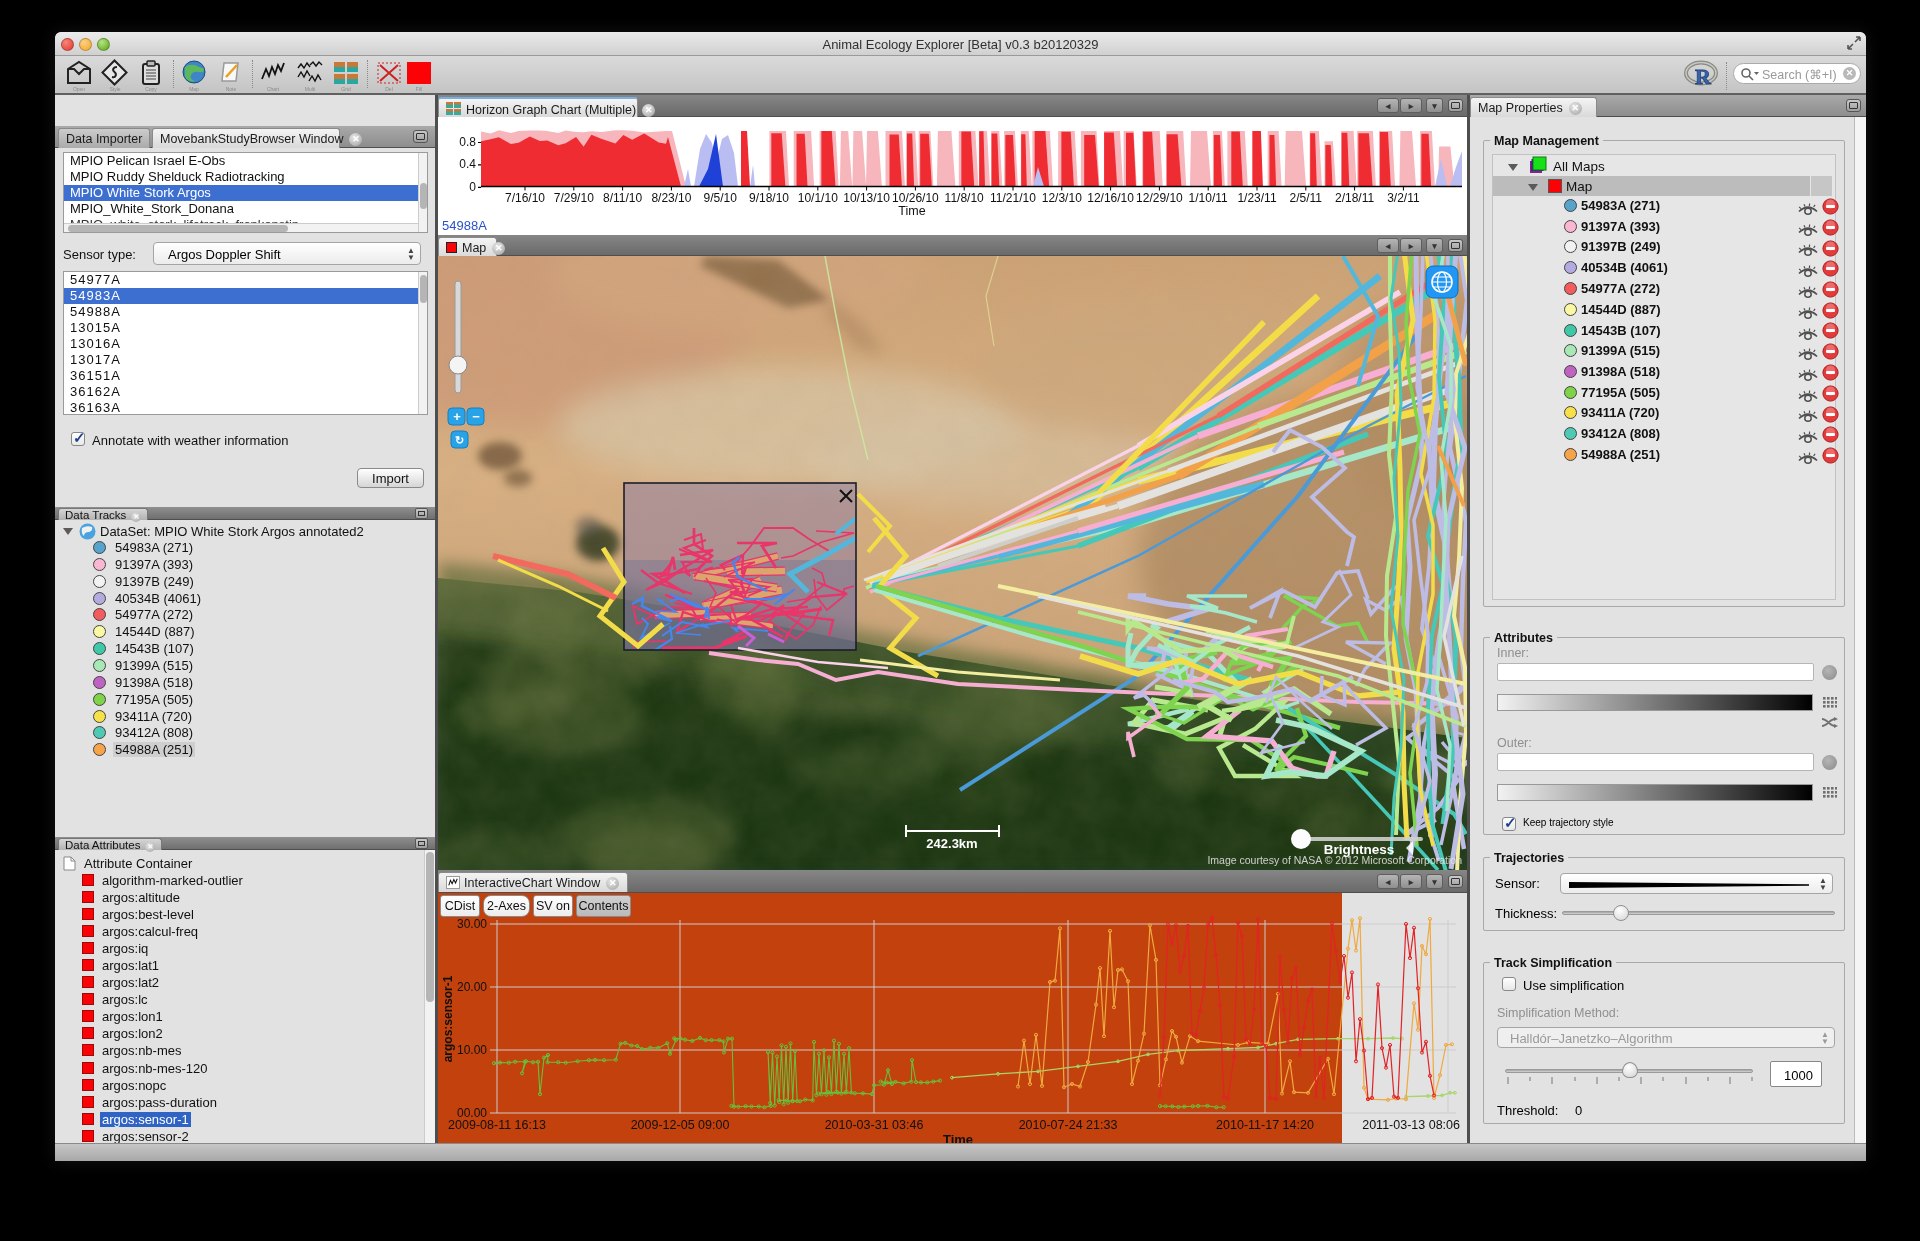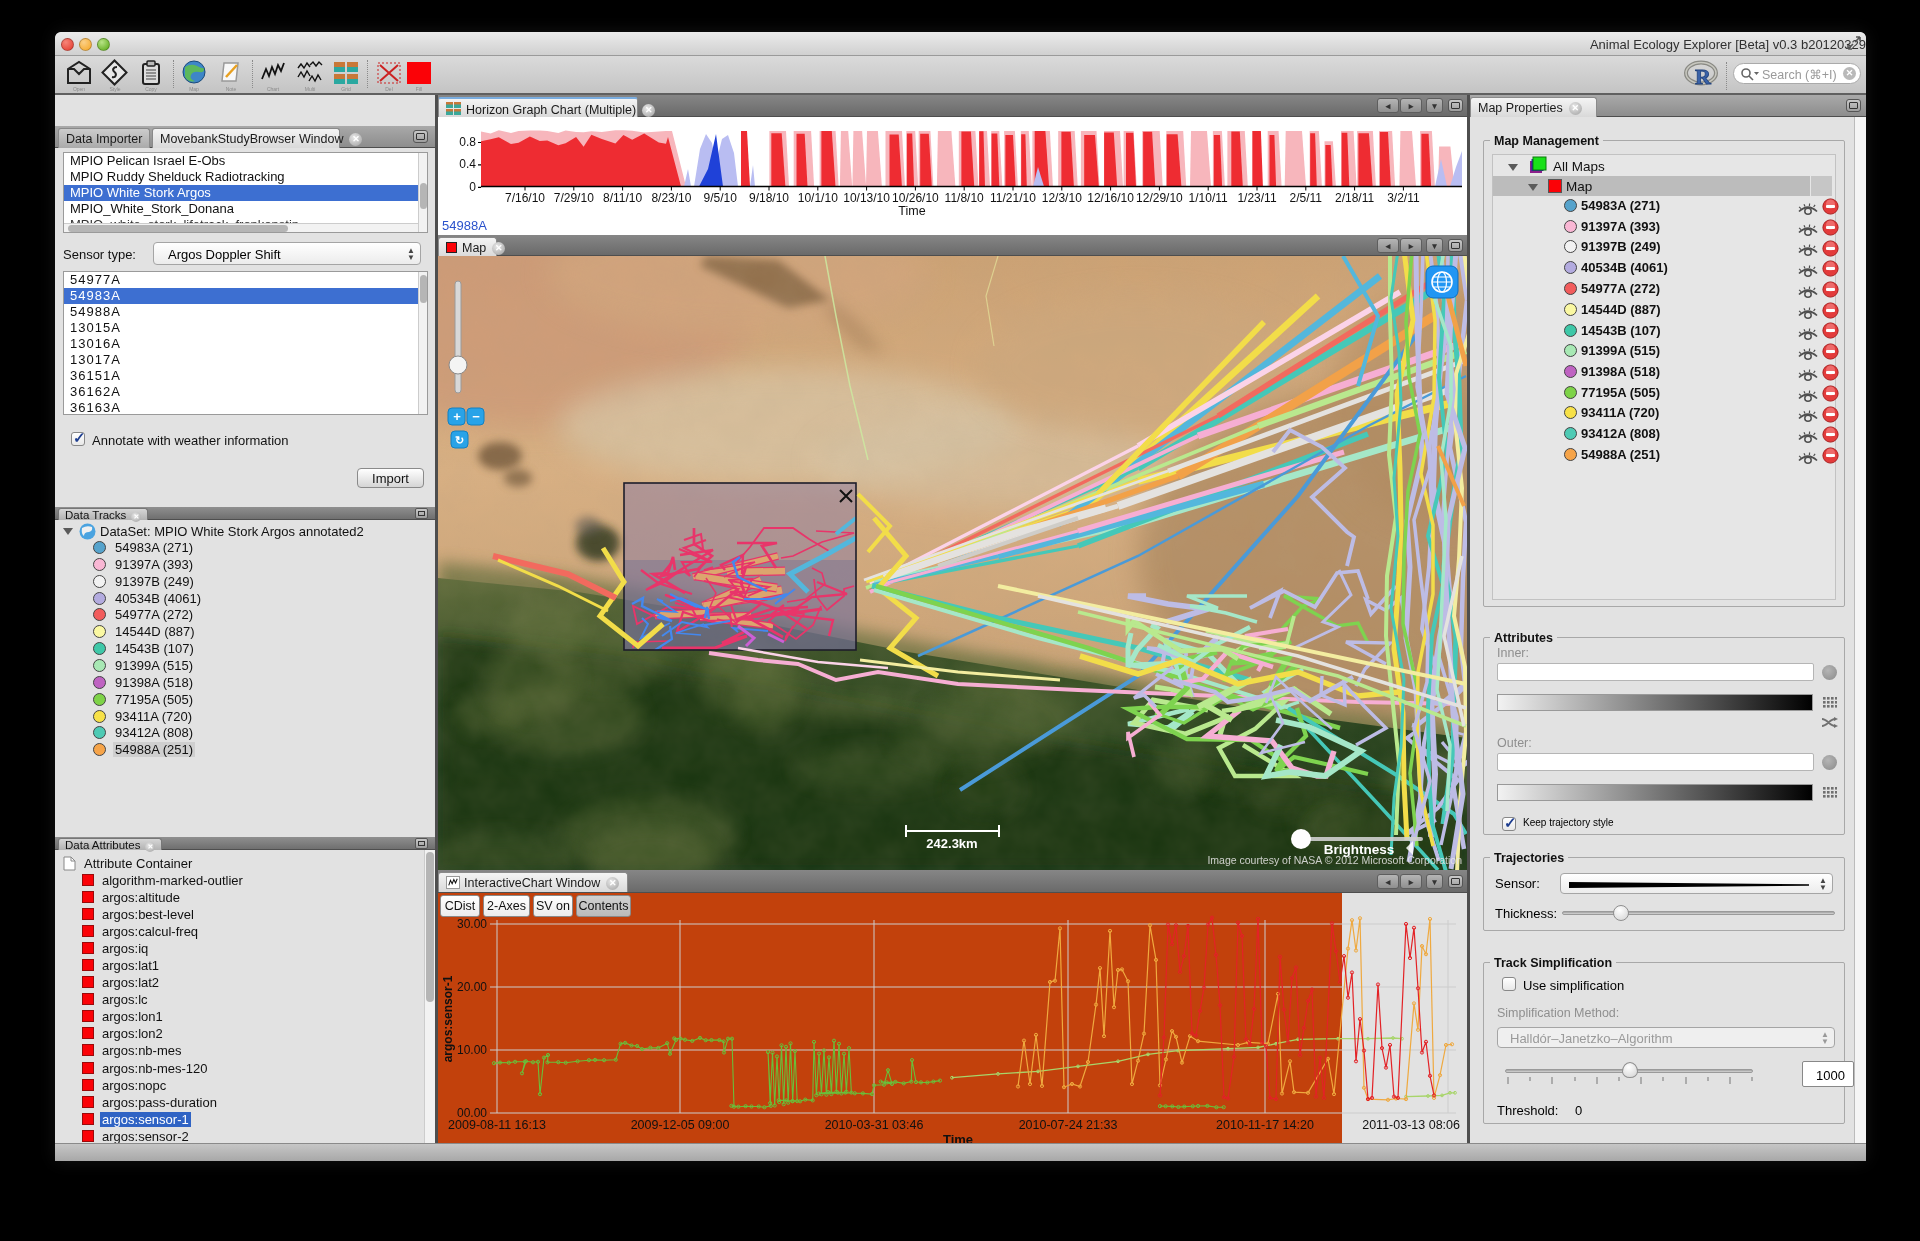--- a/index.html
+++ b/index.html
@@ -1,19 +1,19 @@
 <!DOCTYPE html>
 <html><head><meta charset="utf-8"><style>
 * { margin:0; padding:0; box-sizing:border-box; }
 html,body { width:1920px; height:1241px; background:#000; font-family:"Liberation Sans",sans-serif; position:relative; overflow:hidden; }
 .abs { position:absolute; }
 #win { position:absolute; left:55px; top:32px; width:1811px; height:1129px; background:#e2e2e2; border-radius:6px 6px 0 0; overflow:hidden; box-shadow:0 0 18px rgba(255,255,255,0.08); }
 
 #titlebar { position:absolute; left:0; top:0; width:100%; height:24px; background:linear-gradient(#ebebeb,#d0d0d0); border-bottom:1px solid #9a9a9a; border-radius:6px 6px 0 0; }
-#titlebar .title { position:absolute; width:100%; text-align:right; top:5px; font-size:13px; color:#303030; }
+#titlebar .title { position:absolute; width:100%; text-align:center; top:5px; font-size:13px; color:#303030; }
 .tl { position:absolute; top:6px; width:13px; height:13px; border-radius:50%; }
 
 #toolbar { position:absolute; left:0; top:24px; width:100%; height:39px; background:linear-gradient(#dadada,#c4c4c4); border-bottom:2px solid #606060; }
 .tbicon { position:absolute; top:3px; width:30px; height:28px; }
 .tbsep { position:absolute; top:4px; width:1px; height:28px; border-left:1px dotted #8a8a8a; }
 .tblab { position:absolute; top:30px; font-size:5px; color:#8a8a8a; text-align:center; width:30px; }
 
 .phead { position:absolute; background:linear-gradient(#868686,#6a6a6a); border-bottom:1px solid #4e4e4e; }
 .ptab { position:absolute; top:2px; height:20px; background:linear-gradient(#f4f4f4,#d9d9d9); border:1px solid #8a8a8a; border-bottom:none; border-radius:3px 3px 0 0; font-size:12.5px; font-weight:normal; color:#1a1a1a; padding:3px 7px 0 7px; white-space:nowrap; }
 .ptab.gray { background:linear-gradient(#cccccc,#aaaaaa); }
@@ -676,21 +676,21 @@
     <div class="abs" style="left:383px;top:838px;width:904px;height:273px;background:#c2410c">
       <div class="phead" style="left:0;top:0;width:1029px;height:23px"></div>
       <div class="ptab" style="left:0;width:190px"><svg width="14" height="13" viewBox="0 0 14 13" style="vertical-align:-2px;margin-right:4px;background:#fff;border:1px solid #999">
           <path d="M2,10 L4,4 L6,8 L8,3 L10,7 L12,2" fill="none" stroke="#111" stroke-width="1.2"></path>
         </svg>InteractiveChart Window<span class="closex">✕</span></div>
       <div class="navbtn" style="left:939px;top:4px;width:22px">◂</div>
       <div class="navbtn" style="left:962px;top:4px;width:22px">▸</div>
       <div class="navbtn" style="left:988px;top:4px;width:17px">▾</div>
       <div class="winbtn" style="left:1010px;top:5px"></div>
       <div class="btn" style="left:2px;top:25px;width:40px;height:22px;line-height:21px;background:linear-gradient(#ffffff,#ececec);border-radius:3px;font-size:12.5px">CDist</div>
-      <div class="btn" style="left:45px;top:25px;width:47px;height:22px;line-height:21px;background:linear-gradient(#ffffff,#ececec);border-radius:3px;font-size:12.5px">2-Axes</div>
+      <div class="btn" style="left:45px;top:25px;width:47px;height:22px;line-height:21px;background:linear-gradient(#ffffff,#ececec);border-radius:8px;font-size:12.5px">2-Axes</div>
       <div class="btn" style="left:95px;top:25px;width:40px;height:22px;line-height:21px;background:linear-gradient(#ffffff,#ececec);border-radius:3px;font-size:12.5px">SV on</div>
       <div class="btn" style="left:138px;top:25px;width:55px;height:22px;line-height:21px;background:linear-gradient(#d0d0d0,#bababa);border-radius:3px;font-size:12.5px">Contents</div>
       <div class="abs" style="left:0;top:23px;width:1029px;height:250px">
         <svg width="1029" height="255" viewBox="0 0 1029 255" xmlns="http://www.w3.org/2000/svg" style="position:absolute;left:0;top:0">
           <line x1="59" y1="27" x2="59" y2="220" stroke="#ccc" stroke-width="1"></line>
           <line x1="242" y1="27" x2="242" y2="220" stroke="#ccc" stroke-width="1"></line>
           <line x1="436" y1="27" x2="436" y2="220" stroke="#ccc" stroke-width="1"></line>
           <line x1="630" y1="27" x2="630" y2="220" stroke="#ccc" stroke-width="1"></line>
           <line x1="827" y1="27" x2="827" y2="220" stroke="#ccc" stroke-width="1"></line>
           <line x1="1010" y1="27" x2="1010" y2="220" stroke="#ccc" stroke-width="1"></line>
@@ -1220,19 +1220,19 @@
         <line x1="92" y1="0" x2="92" y2="7" stroke="#777" stroke-width="1"></line>
         <line x1="114" y1="0" x2="114" y2="4" stroke="#777" stroke-width="1"></line>
         <line x1="136" y1="0" x2="136" y2="7" stroke="#777" stroke-width="1"></line>
         <line x1="158" y1="0" x2="158" y2="4" stroke="#777" stroke-width="1"></line>
         <line x1="181" y1="0" x2="181" y2="7" stroke="#777" stroke-width="1"></line>
         <line x1="203" y1="0" x2="203" y2="4" stroke="#777" stroke-width="1"></line>
         <line x1="225" y1="0" x2="225" y2="7" stroke="#777" stroke-width="1"></line>
         <line x1="247" y1="0" x2="247" y2="4" stroke="#777" stroke-width="1"></line>
       </svg>
       <div class="sthumb" style="left:152px;top:967px;border-radius:50% 50% 50% 50%/60% 60% 40% 40%"></div>
-      <div class="input" style="left:332px;top:966px;width:52px;height:26px;border-color:#888">
+      <div class="input" style="left:300px;top:966px;width:52px;height:26px;border-color:#888">
         <span class="abs" style="right:8px;top:6px;font-size:13px">1000</span>
       </div>
       <div class="abs" style="left:27px;top:1008px;font-size:13px">Threshold:</div>
       <div class="abs" style="left:105px;top:1008px;font-size:13px">0</div>
     </div>
     <div class="abs" style="left:0;top:1111px;width:1811px;height:18px;background:linear-gradient(#c6c6c6,#a8a8a8);border-top:1px solid #8a8a8a"></div>
   </div>
 </body></html>

